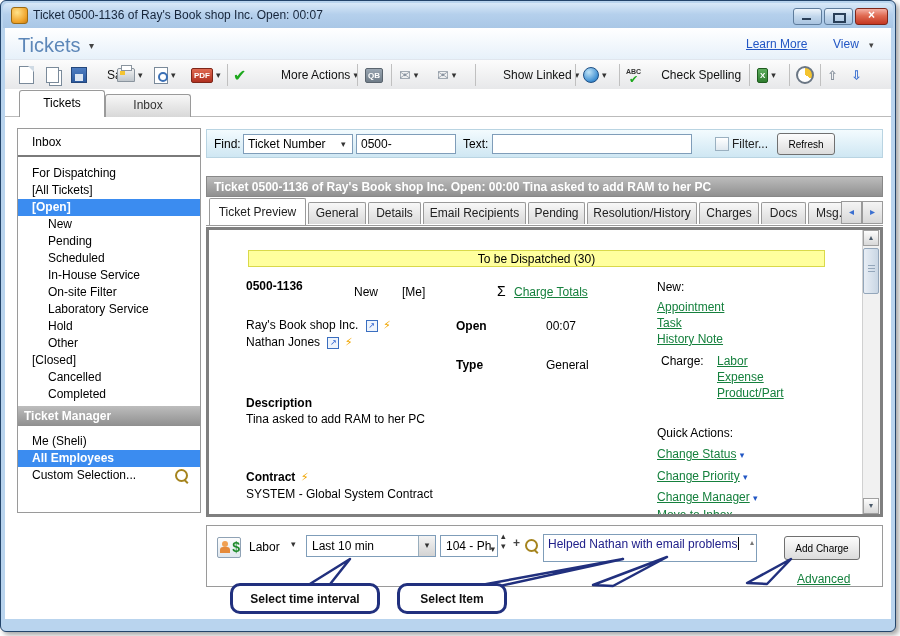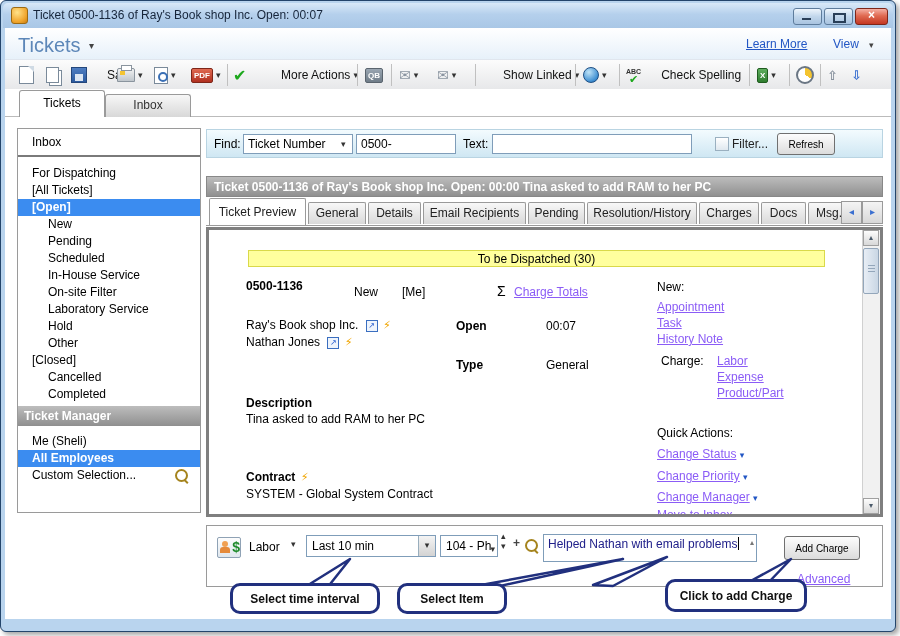--- a/index.html
+++ b/index.html
@@ -90,21 +90,21 @@
   .ttab{position:absolute;top:4px;height:22px;line-height:21px;text-align:center;border:1px solid #9a9a9a;border-bottom:none;
     border-radius:2px 2px 0 0;background:linear-gradient(#f8f8f8,#d9d9d9);color:#222;white-space:nowrap;box-sizing:border-box;}
   .ttab.active{top:0;height:27px;line-height:26px;background:#fff;z-index:2;font-size:12px;}
   .tscroll{position:absolute;top:3px;width:19px;height:21px;border:1px solid #9a9a9a;background:linear-gradient(#f4f4f4,#d8d8d8);
     text-align:center;line-height:19px;color:#3a6fd0;font-size:10px;}
   
   .preview{position:absolute;left:201px;top:199px;width:677px;height:290px;border:3px solid #7f7f7f;background:#fff;box-sizing:border-box;overflow:hidden;}
   .banner{position:absolute;left:39px;top:20px;width:577px;height:17px;line-height:17px;text-align:center;
     background:#ffff9e;border:1px solid #d9d94a;box-sizing:border-box;}
   .tknum{position:absolute;left:37px;top:49px;font-size:12px;font-weight:bold;}
-  .lnk{color:#8b5cf6;text-decoration:underline;cursor:pointer;white-space:nowrap;}
+  .lnk{color:#15803d;text-decoration:underline;cursor:pointer;white-space:nowrap;}
   .qa-caret{color:#2256c4;font-size:9px;}
   .bold{font-weight:bold;}
   .ext-ic{display:inline-block;width:10px;height:10px;border:1px solid #3a6ec0;font-size:8px;line-height:9px;color:#2a5fd0;text-align:center;vertical-align:1px;margin-left:4px;background:#eef4fc;}
   .bolt{color:#f0a500;font-size:11px;margin-left:2px;}
   
   .psb{position:absolute;right:0;top:0;width:17px;height:100%;background:#f1f1f1;border-left:1px solid #d0d0d0;}
   .psb-btn{position:absolute;left:0;width:16px;height:16px;background:linear-gradient(#fdfdfd,#d8d8d8);border:1px solid #a0a0a0;
     box-sizing:border-box;text-align:center;line-height:14px;font-size:8px;color:#4a5a6a;}
   .psb-thumb{position:absolute;left:0;top:18px;width:16px;height:46px;background:linear-gradient(90deg,#e8eef5,#c9d6e4);
     border:1px solid #93a6ba;box-sizing:border-box;border-radius:2px;}
@@ -374,16 +374,15 @@
 
     <svg class="tails" viewBox="0 0 690 60">
       <path d="M104 46 L149 18 L126 47 Z" fill="#fff" stroke="#21307e" stroke-width="2.5" stroke-linejoin="round"></path>
       <path d="M269 46 L422 18 L290 47 Z" fill="#fff" stroke="#21307e" stroke-width="2.5" stroke-linejoin="round"></path>
       <path d="M392 44 L466 16 L412 45 Z" fill="#fff" stroke="#21307e" stroke-width="2.5" stroke-linejoin="round"></path>
       <path d="M546 42 L590 18 L566 43 Z" fill="#fff" stroke="#21307e" stroke-width="2.5" stroke-linejoin="round"></path>
     </svg>
 
     <div class="callout" style="left:225px;top:555px;width:150px;height:31px;line-height:26px">Select time interval</div>
     <div class="callout" style="left:392px;top:555px;width:110px;height:31px;line-height:26px">Select Item</div>
-    <div class="callout" style="left:660px;top:551px;width:142px;height:33px;line-height:28px">Click to add Charge</div>
 
   </div>
 </div>
 
 </body></html>

